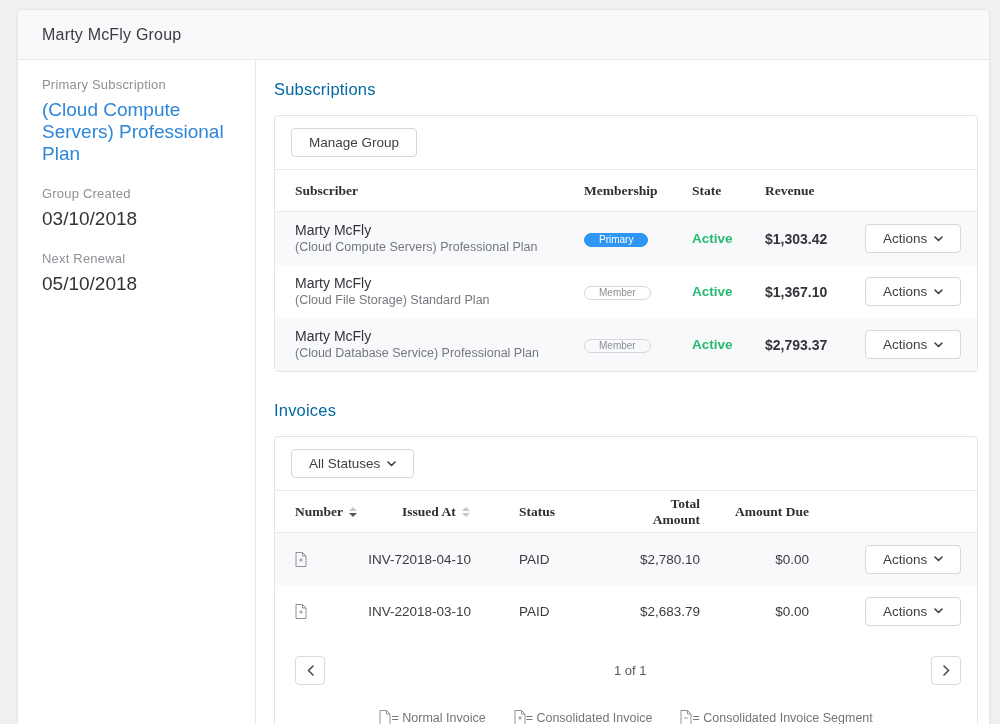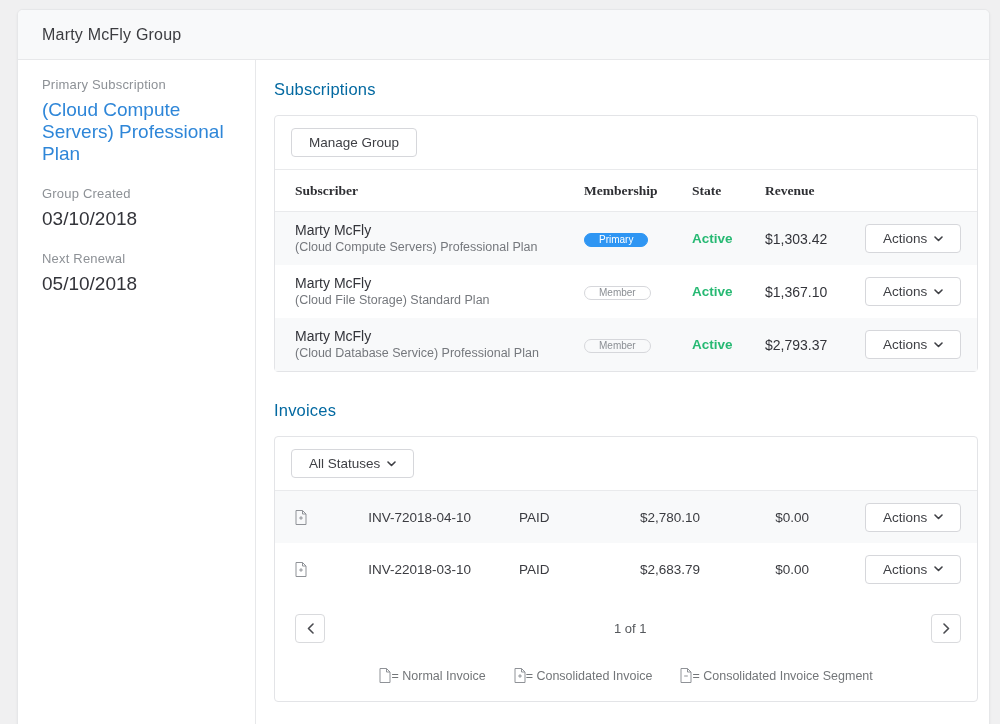--- a/index.html
+++ b/index.html
@@ -86,21 +86,21 @@
   .badge {
     display: inline-block;
     font-size: 10px;
     padding: 0 14px;
     border-radius: 13px;
     line-height: 1.2;
   }
   .badge-primary { background: #2f96f3; color: #fff; border: 1px solid #2f96f3; }
   .badge-member { background: transparent; color: #8b8f94; border: 1px solid #d6d7db; }
   .state-active { color: #27b973; font-weight: bold; font-size: 13.5px; }
-  .revenue { color: #33343a; font-size: 14px; }
+  .revenue { color: #33343a; font-size: 14px; font-weight: bold; }
   .cell-actions { justify-self: end; }
 
   
   .inv-grid {
     display: grid;
     grid-template-columns: 107px 117px 105px 76px 109px 1fr;
     align-items: center;
     padding: 0 16px 0 20px;
   }
   .inv-row { height: 52px; font-size: 13.5px; color: #3b3c41; }
@@ -234,20 +234,40 @@
       <section class="panel">
         <div class="toolbar">
           <button class="btn">
             <span>All Statuses</span>
             <svg width="9" height="6" viewBox="0 0 9 6">
                 <path d="M1 1l3.5 3.5L8 1" fill="none" stroke="#3f4045" stroke-width="1.6" stroke-linecap="round" stroke-linejoin="round"></path>
               </svg>
           </button>
         </div>
 
+        <div class="inv-grid thead">
+          <div class="th-flex">
+            <span>Number</span>
+            <span class="sort-icon">
+                <span class="tri-up"></span>
+                <span class="tri-down tri-active"></span>
+              </span>
+          </div>
+          <div class="th-flex">
+            <span>Issued At</span>
+            <span class="sort-icon">
+                <span class="tri-up"></span>
+                <span class="tri-down"></span>
+              </span>
+          </div>
+          <div>Status</div>
+          <div class="num-right">Total Amount</div>
+          <div class="num-right">Amount Due</div>
+          <div></div>
+        </div>
 
         <div class="inv-grid inv-row row-striped">
           <div class="inv-number">
             <svg width="12" height="15" viewBox="0 0 12 15">
                 <path d="M1 .5h6.5L11 4v10.5H1z" fill="none" stroke="#8f9297"></path>
                 <path d="M7.5 .5V4H11" fill="none" stroke="#8f9297"></path>
                 <path d="M6 6.2v3.6M4.2 8h3.6" fill="none" stroke="#8f9297"></path>
               </svg>
             <span>INV-7</span>
           </div>

